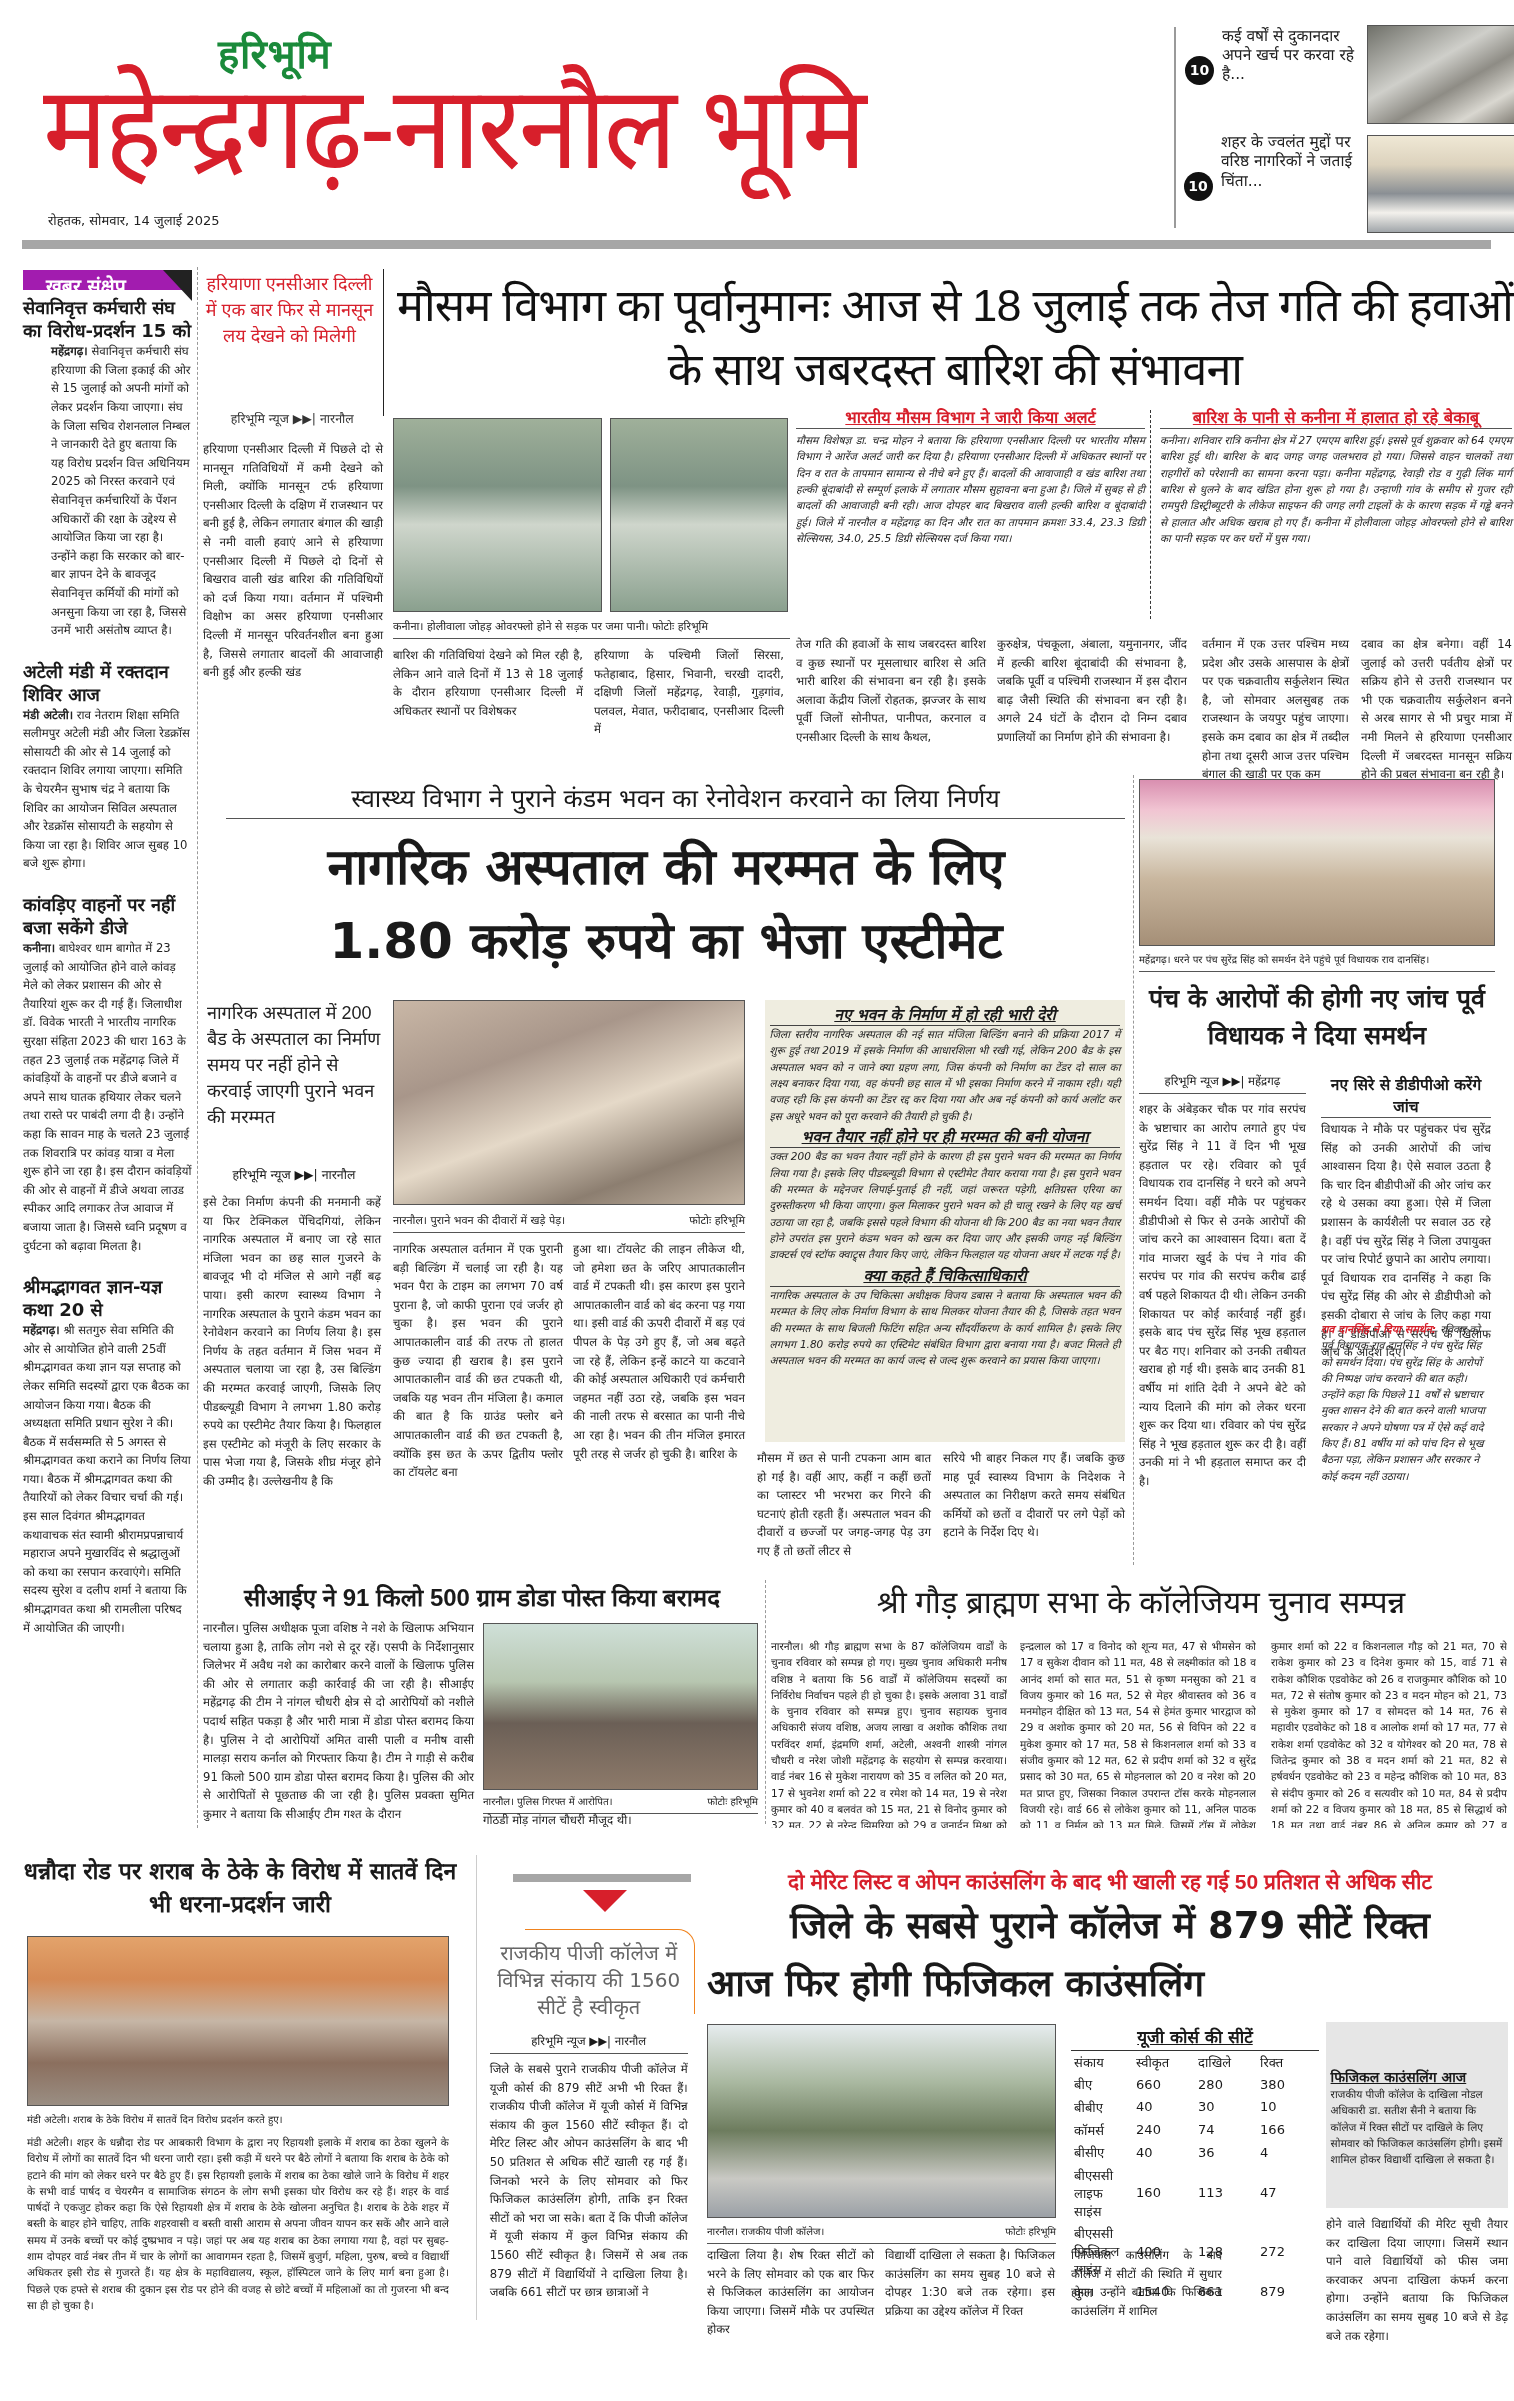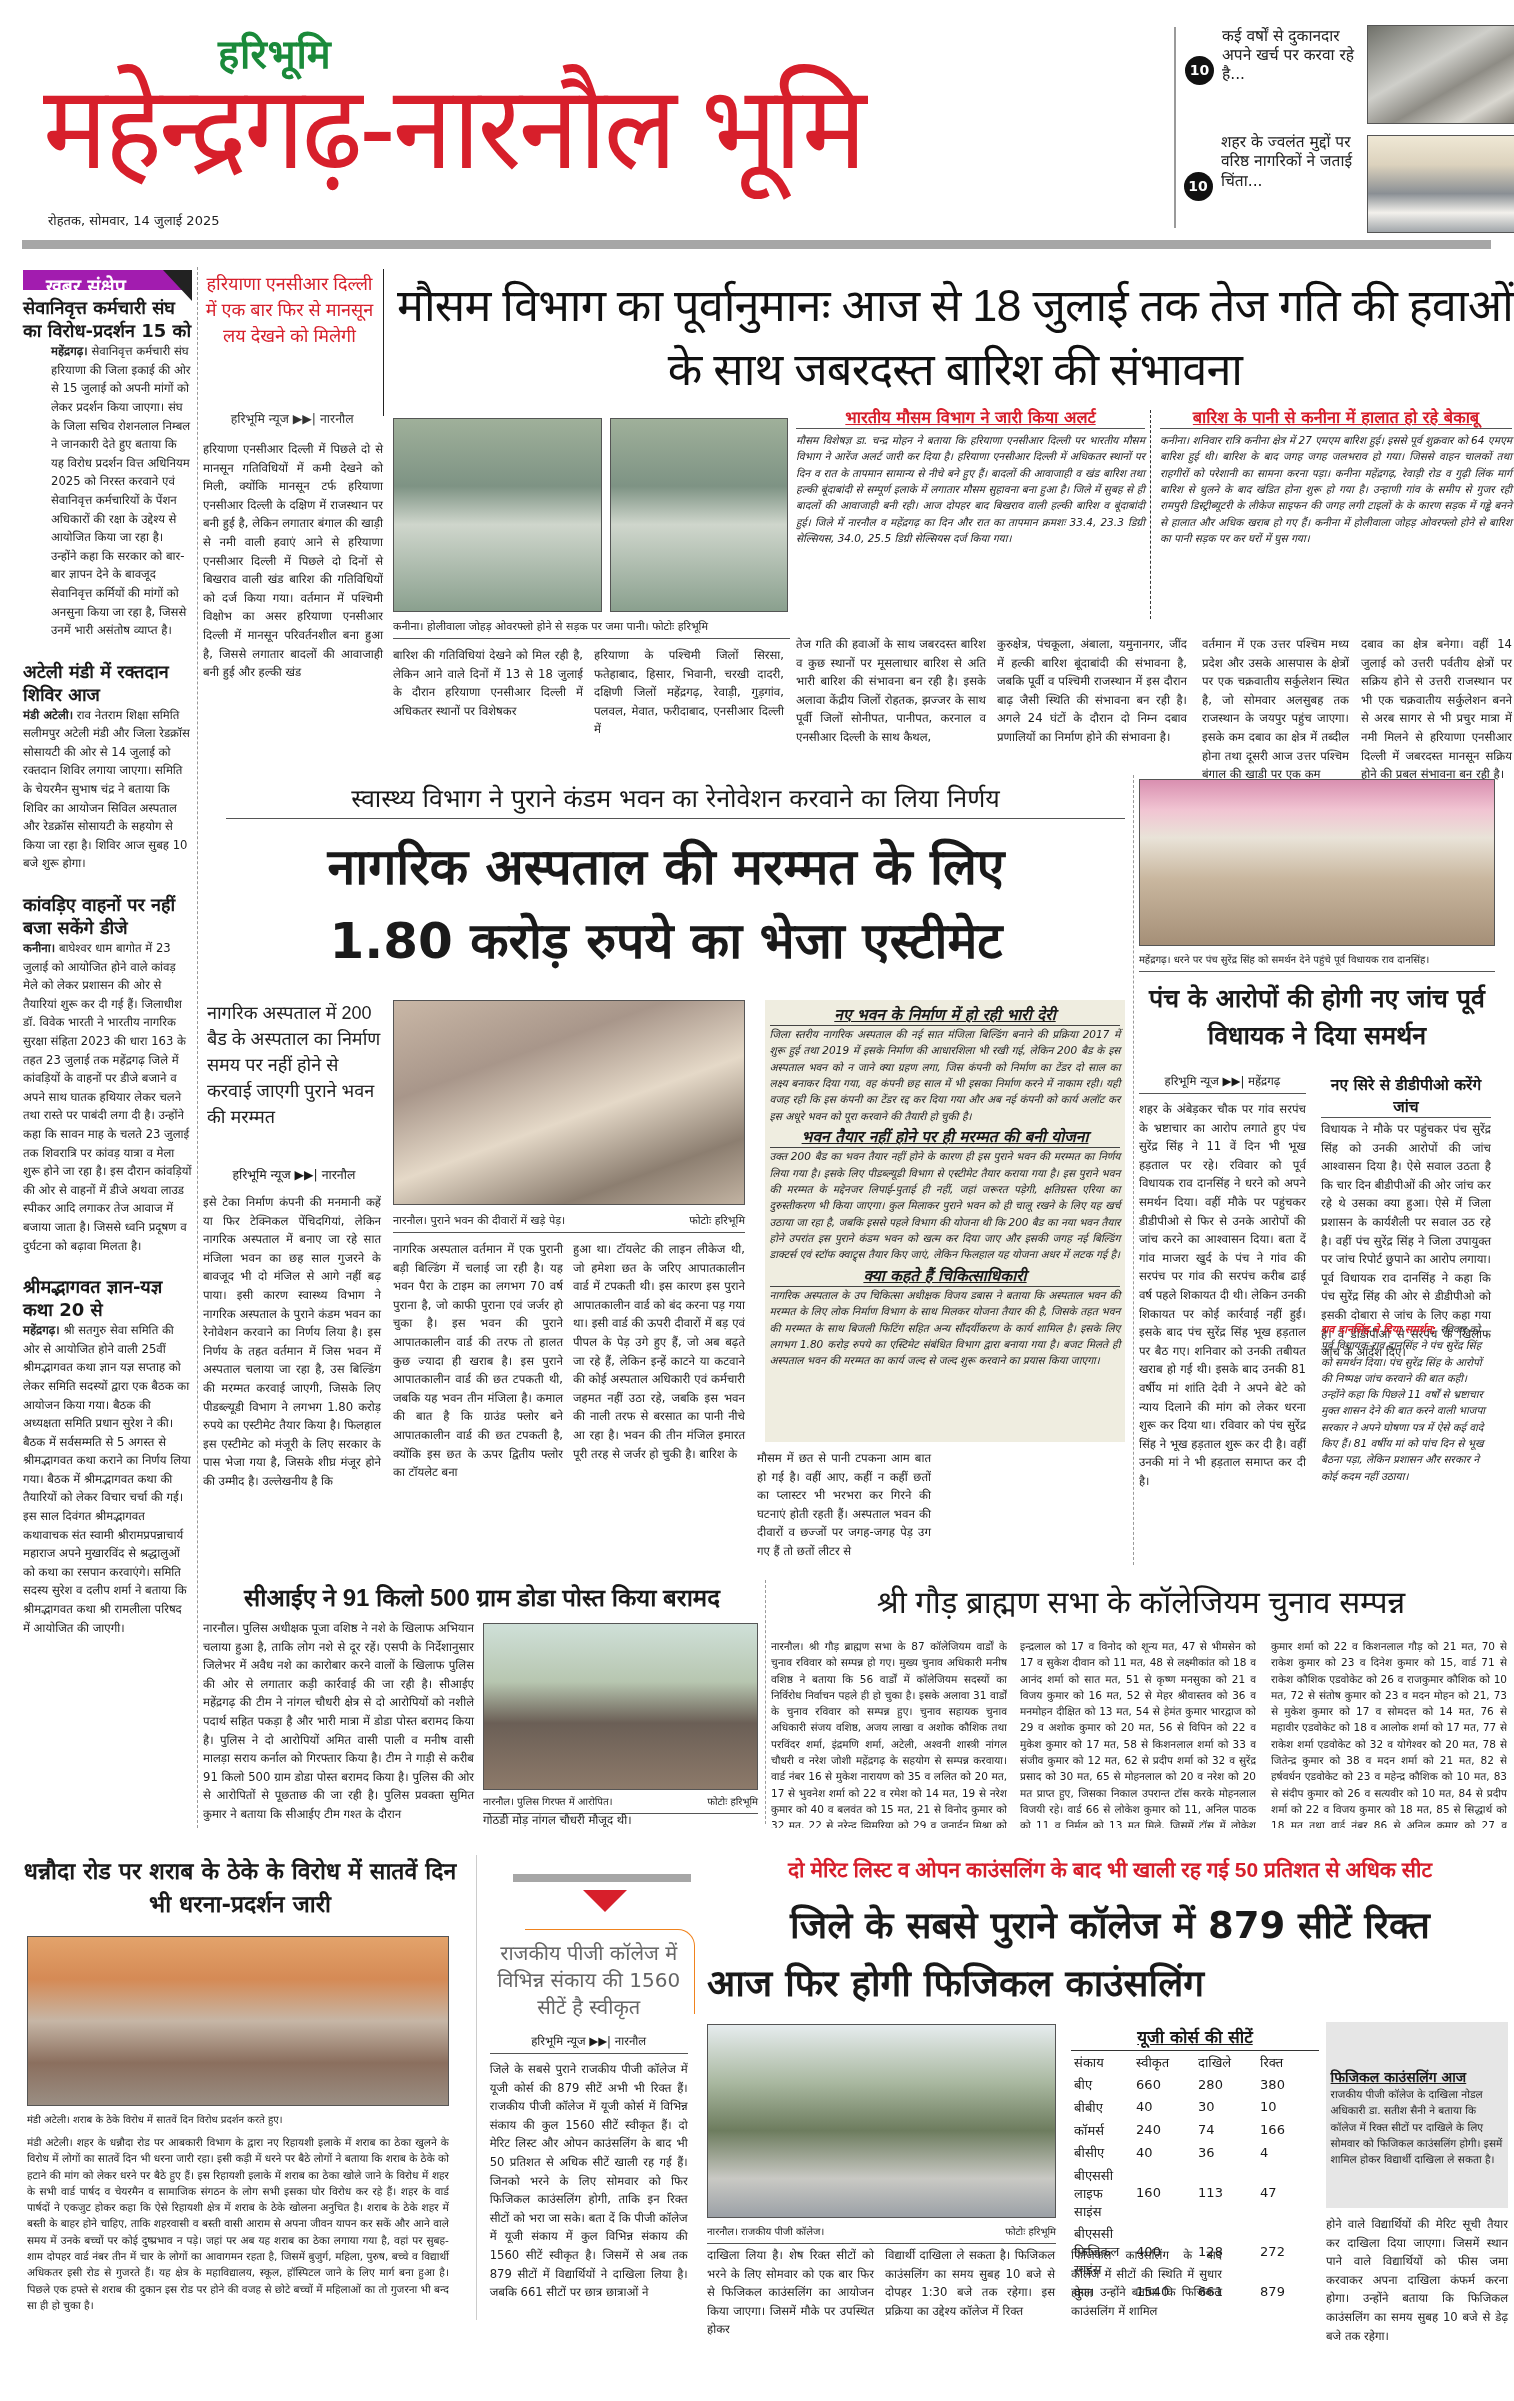--- a/index.html
+++ b/index.html
@@ -125,20 +125,21 @@
   <div class="abs photo building" style="left:190px;top:225px;width:352px;height:205px;"></div>
   <div class="abs caption" style="left:190px;top:434px;width:352px;font-size:11px;display:flex;justify-content:space-between;">
     <span>नारनौल। पुराने भवन की दीवारों में खड़े पेड़।</span>
     <span>फोटोः हरिभूमि</span>
   </div>
 
   <div class="abs body-text small" style="left:0;top:418px;width:178px;">इसे टेका निर्माण कंपनी की मनमानी कहें या फिर टेक्निकल पेंचिदगियां, लेकिन नागरिक अस्पताल में बनाए जा रहे सात मंजिला भवन का छह साल गुजरने के बावजूद भी दो मंजिल से आगे नहीं बढ़ पाया। इसी कारण स्वास्थ्य विभाग ने नागरिक अस्पताल के पुराने कंडम भवन का रेनोवेशन करवाने का निर्णय लिया है। इस निर्णय के तहत वर्तमान में जिस भवन में अस्पताल चलाया जा रहा है, उस बिल्डिंग की मरम्मत करवाई जाएगी, जिसके लिए पीडब्ल्यूडी विभाग ने लगभग 1.80 करोड़ रुपये का एस्टीमेट तैयार किया है। फिलहाल इस एस्टीमेट को मंजूरी के लिए सरकार के पास भेजा गया है, जिसके शीघ्र मंजूर होने की उम्मीद है। उल्लेखनीय है कि</div>
   <div class="abs body-text small" style="left:190px;top:465px;width:170px;">नागरिक अस्पताल वर्तमान में एक पुरानी बड़ी बिल्डिंग में चलाई जा रही है। यह भवन पैरा के टाइम का लगभग 70 वर्ष पुराना है, जो काफी पुराना एवं जर्जर हो चुका है। इस भवन की पुराने आपातकालीन वार्ड की तरफ तो हालत कुछ ज्यादा ही खराब है। इस पुराने आपातकालीन वार्ड की छत टपकती थी, जबकि यह भवन तीन मंजिला है। कमाल की बात है कि ग्राउंड फ्लोर बने आपातकालीन वार्ड की छत टपकती है, क्योंकि इस छत के ऊपर द्वितीय फ्लोर का टॉयलेट बना</div>
   <div class="abs body-text small" style="left:370px;top:465px;width:172px;">हुआ था। टॉयलेट की लाइन लीकेज थी, जो हमेशा छत के जरिए आपातकालीन वार्ड में टपकती थी। इस कारण इस पुराने आपातकालीन वार्ड को बंद करना पड़ गया था। इसी वार्ड की ऊपरी दीवारों में बड़ एवं पीपल के पेड़ उगे हुए हैं, जो अब बढ़ते जा रहे हैं, लेकिन इन्हें काटने या कटवाने की कोई अस्पताल अधिकारी एवं कर्मचारी जहमत नहीं उठा रहे, जबकि इस भवन की नाली तरफ से बरसात का पानी नीचे आ रहा है। भवन की तीन मंजिल इमारत पूरी तरह से जर्जर हो चुकी है। बारिश के</div>
   <div class="abs body-text small" style="left:554px;top:674px;width:174px;">मौसम में छत से पानी टपकना आम बात हो गई है। वहीं आए, कहीं न कहीं छतों का प्लास्टर भी भरभरा कर गिरने की घटनाएं होती रहती हैं। अस्पताल भवन की दीवारों व छज्जों पर जगह-जगह पेड़ उग गए हैं तो छतों लीटर से</div>
+  <div class="abs body-text small" style="left:740px;top:674px;width:182px;">सरिये भी बाहर निकल गए हैं। जबकि कुछ माह पूर्व स्वास्थ्य विभाग के निदेशक ने अस्पताल का निरीक्षण करते समय संबंधित कर्मियों को छतों व दीवारों पर लगे पेड़ों को हटाने के निर्देश दिए थे।</div>
 
   <div class="abs" style="left:562px;top:225px;width:360px;height:442px;background:#efede0;padding:3.1px 4.6px;">
     <div class="section-head" style="font-size:15.5px;font-style:italic;border-bottom:0.8px solid #444;">नए भवन के निर्माण में हो रही भारी देरी</div>
     <div class="body-text tiny" style="font-style:italic;">जिला स्तरीय नागरिक अस्पताल की नई सात मंजिला बिल्डिंग बनाने की प्रक्रिया 2017 में शुरू हुई तथा 2019 में इसके निर्माण की आधारशिला भी रखी गई, लेकिन 200 बैड के इस अस्पताल भवन को न जाने क्या ग्रहण लगा, जिस कंपनी को निर्माण का टेंडर दो साल का लक्ष्य बनाकर दिया गया, वह कंपनी छह साल में भी इसका निर्माण करने में नाकाम रही। यही वजह रही कि इस कंपनी का टेंडर रद्द कर दिया गया और अब नई कंपनी को कार्य अलॉट कर इस अधूरे भवन को पूरा करवाने की तैयारी हो चुकी है।</div>
     <div class="section-head" style="font-size:15.5px;font-style:italic;border-bottom:0.8px solid #444;margin-top:1.5px;">भवन तैयार नहीं होने पर ही मरम्मत की बनी योजना</div>
     <div class="body-text tiny" style="font-style:italic;">उक्त 200 बैड का भवन तैयार नहीं होने के कारण ही इस पुराने भवन की मरम्मत का निर्णय लिया गया है। इसके लिए पीडब्ल्यूडी विभाग से एस्टीमेट तैयार कराया गया है। इस पुराने भवन की मरम्मत के मद्देनजर लिपाई-पुताई ही नहीं, जहां जरूरत पड़ेगी, क्षतिग्रस्त एरिया का दुरुस्तीकरण भी किया जाएगा। कुल मिलाकर पुराने भवन को ही चालू रखने के लिए यह खर्च उठाया जा रहा है, जबकि इससे पहले विभाग की योजना थी कि 200 बैड का नया भवन तैयार होने उपरांत इस पुराने कंडम भवन को खत्म कर दिया जाए और इसकी जगह नई बिल्डिंग डाक्टर्स एवं स्टॉफ क्वाट्र्स तैयार किए जाएं, लेकिन फिलहाल यह योजना अधर में लटक गई है।</div>
     <div class="section-head" style="font-size:15.5px;font-style:italic;border-bottom:0.8px solid #444;margin-top:1.5px;">क्या कहते हैं चिकित्साधिकारी</div>
     <div class="body-text tiny" style="font-style:italic;">नागरिक अस्पताल के उप चिकित्सा अधीक्षक विजय डबास ने बताया कि अस्पताल भवन की मरम्मत के लिए लोक निर्माण विभाग के साथ मिलकर योजना तैयार की है, जिसके तहत भवन की मरम्मत के साथ बिजली फिटिंग सहित अन्य सौंदर्यीकरण के कार्य शामिल है। इसके लिए लगभग 1.80 करोड़ रुपये का एस्टिमेट संबंधित विभाग द्वारा बनाया गया है। बजट मिलते ही अस्पताल भवन की मरम्मत का कार्य जल्द से जल्द शुरू करवाने का प्रयास किया जाएगा।</div>
   </div>
 </div>
@@ -186,21 +187,21 @@
 <div class="rule-v" style="left:476px;top:1855px;height:465px;border-left:0.8px solid #ccc;"></div>
 
 <div class="abs" style="left:482px;top:1855px;width:1030px;height:465px;">
   <div class="abs" style="left:31px;top:19.4px;width:178px;height:7.7px;background:#a6a6a6;"></div>
   <div class="abs" style="left:101px;top:35px;width:0;height:0;border-left:22px solid transparent;border-right:22px solid transparent;border-top:22px solid #d71f2b;"></div>
   <div class="abs" style="left:43px;top:74px;width:170px;height:85px;border-top:1.5px solid #f0831e;border-right:1.5px solid #f0831e;border-top-right-radius:17px;"></div>
   <div class="abs" style="left:7.7px;top:85px;width:198px;font-size:20px;line-height:27px;color:#666;text-align:center;">राजकीय पीजी कॉलेज में विभिन्न संकाय की 1560 सीटें है स्वीकृत</div>
   <div class="abs" style="left:7.7px;top:178px;width:198px;font-size:11.6px;text-align:center;border-bottom:0.8px solid #555;padding-bottom:4.6px;">हरिभूमि न्यूज ▶▶| नारनौल</div>
   <div class="abs body-text small" style="left:7.7px;top:205px;width:198px;">जिले के सबसे पुराने राजकीय पीजी कॉलेज में यूजी कोर्स की 879 सीटें अभी भी रिक्त हैं। राजकीय पीजी कॉलेज में यूजी कोर्स में विभिन्न संकाय की कुल 1560 सीटें स्वीकृत हैं। दो मेरिट लिस्ट और ओपन काउंसलिंग के बाद भी 50 प्रतिशत से अधिक सीटें खाली रह गई हैं। जिनको भरने के लिए सोमवार को फिर फिजिकल काउंसलिंग होगी, ताकि इन रिक्त सीटों को भरा जा सके। बता दें कि पीजी कॉलेज में यूजी संकाय में कुल विभिन्न संकाय की 1560 सीटें स्वीकृत है। जिसमें से अब तक 879 सीटों में विद्यार्थियों ने दाखिला लिया है। जबकि 661 सीटों पर छात्र छात्राओं ने</div>
 
-  <div class="abs" style="left:225px;top:0;width:806px;font-size:21px;font-weight:bold;color:#d71f2b;text-align:center;font-family:'Liberation Sans',sans-serif;">दो मेरिट लिस्ट व ओपन काउंसलिंग के बाद भी खाली रह गई 50 प्रतिशत से अधिक सीट</div>
+  <div class="abs" style="left:225px;top:12px;width:806px;font-size:21px;font-weight:bold;color:#d71f2b;text-align:center;font-family:'Liberation Sans',sans-serif;">दो मेरिट लिस्ट व ओपन काउंसलिंग के बाद भी खाली रह गई 50 प्रतिशत से अधिक सीट</div>
   <div class="abs" style="left:225px;top:43px;width:806px;font-size:37px;text-align:center;font-weight:bold;">जिले के सबसे पुराने कॉलेज में 879 सीटें रिक्त</div>
   <div class="abs" style="left:225px;top:101px;width:806px;font-size:37px;text-align:left;font-weight:bold;">आज फिर होगी फिजिकल काउंसलिंग</div>
 
   <div class="abs photo college" style="left:225px;top:169px;width:349px;height:194px;"></div>
   <div class="abs caption" style="left:225px;top:366px;width:349px;font-size:10px;display:flex;justify-content:space-between;">
     <span>नारनौल। राजकीय पीजी कॉलेज।</span>
     <span>फोटोः हरिभूमि</span>
   </div>
   <div class="abs body-text small" style="left:225px;top:391px;width:167px;">दाखिला लिया है। शेष रिक्त सीटों को भरने के लिए सोमवार को एक बार फिर से फिजिकल काउंसलिंग का आयोजन किया जाएगा। जिसमें मौके पर उपस्थित होकर</div>
   <div class="abs body-text small" style="left:403px;top:391px;width:170px;">विद्यार्थी दाखिला ले सकता है। फिजिकल काउंसलिंग का समय सुबह 10 बजे से दोपहर 1:30 बजे तक रहेगा। इस प्रक्रिया का उद्देश्य कॉलेज में रिक्त</div>

